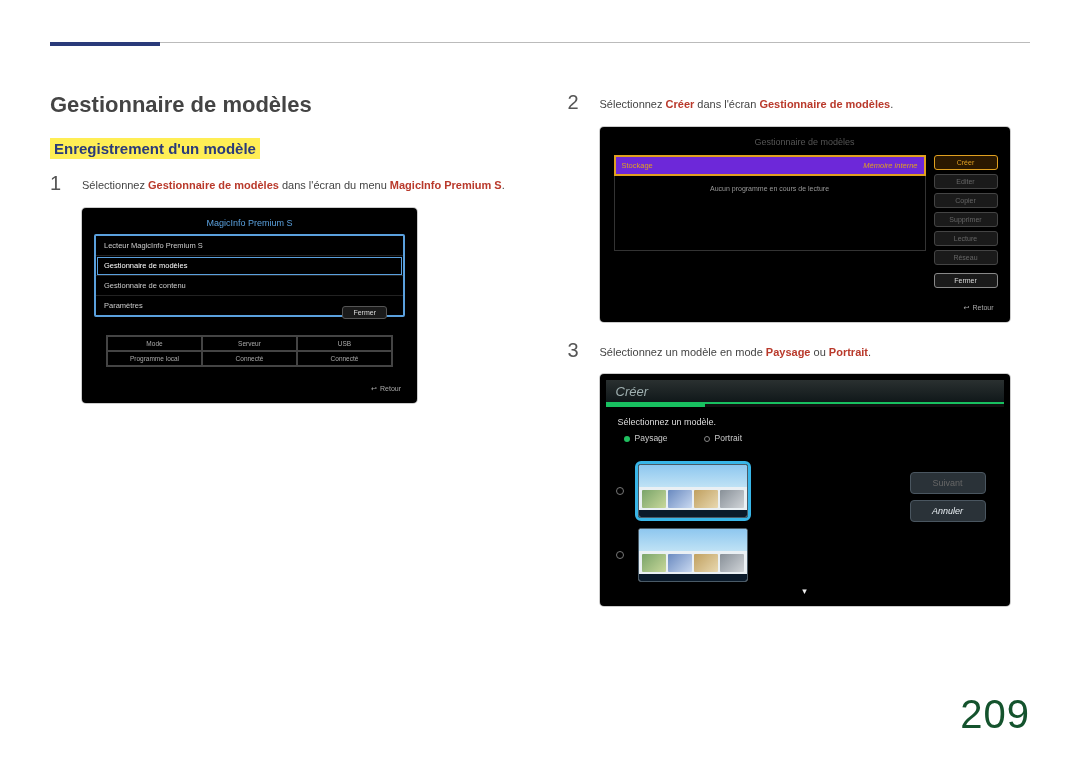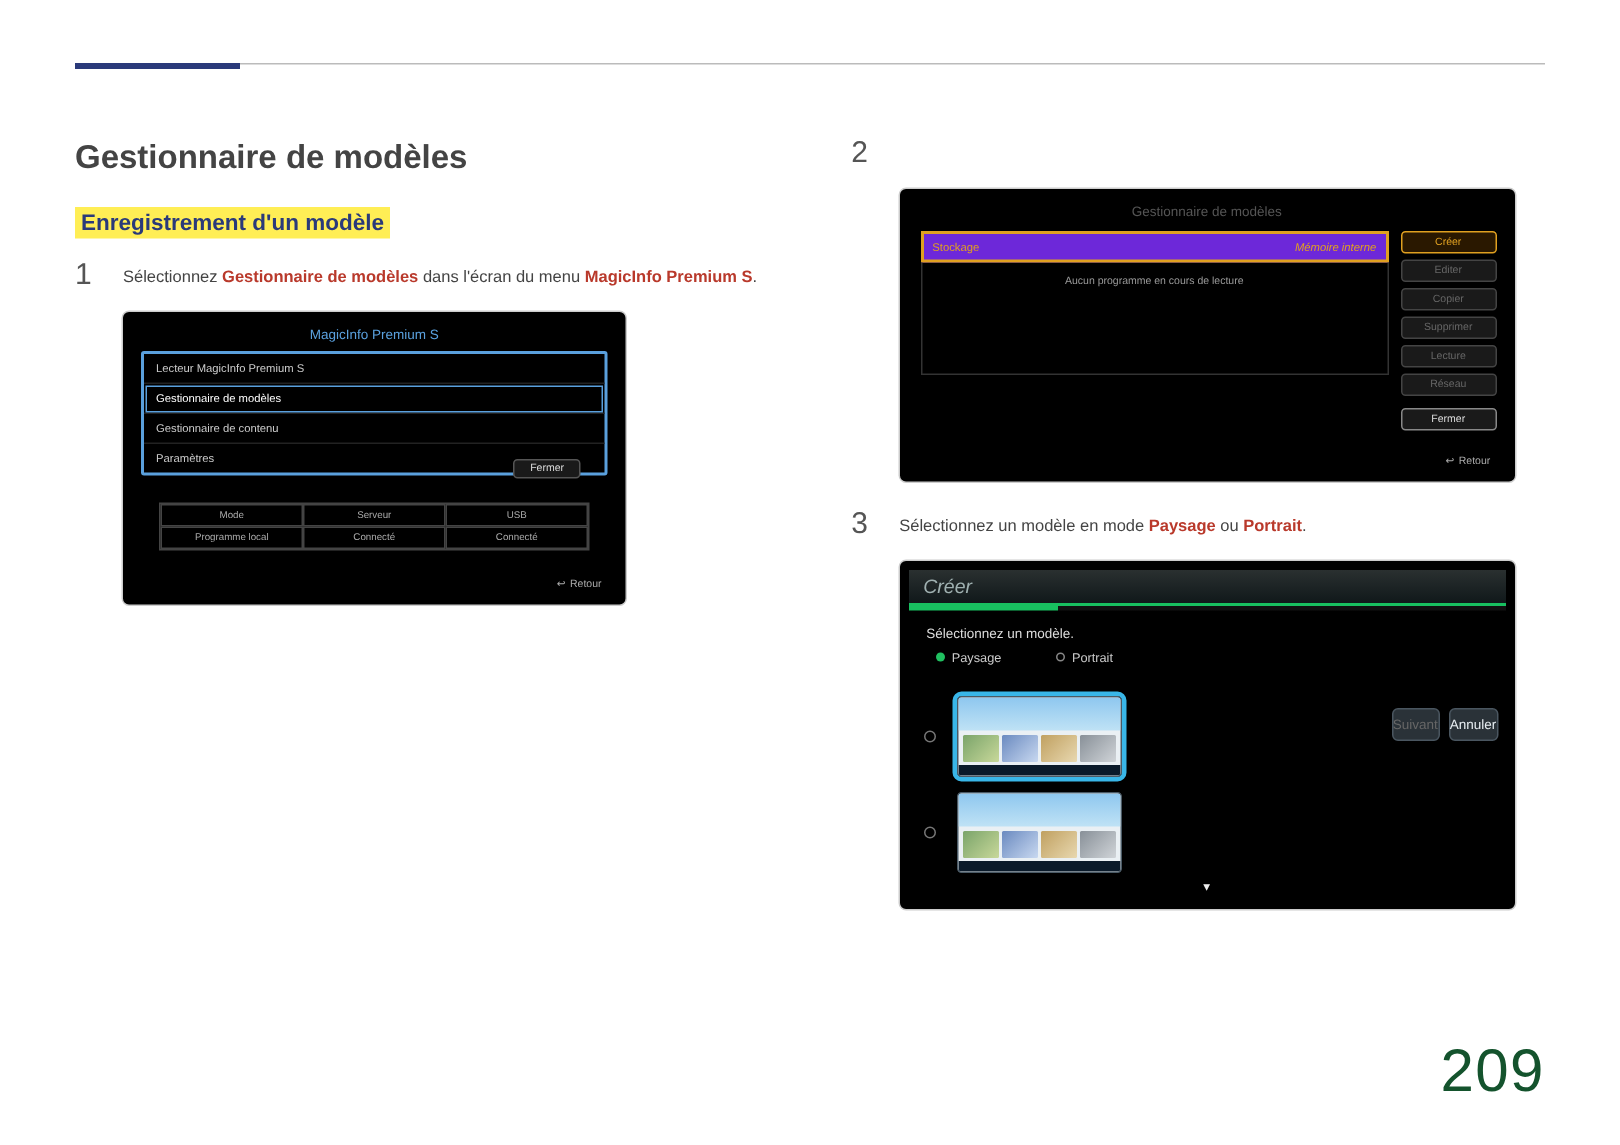--- a/index.html
+++ b/index.html
@@ -153,29 +153,29 @@
   }
   .thumb.sel { outline:3px solid #39b6e8; }
   .thumb .sky { height:22px; background:linear-gradient(#8ec7ef,#bfe2f5); }
   .thumb .gal { display:flex; gap:2px; padding:3px; }
   .thumb .p  { flex:1; height:18px; background:linear-gradient(135deg,#7aa46a,#c8d89a); border-radius:1px; }
   .thumb .p:nth-child(2){ background:linear-gradient(135deg,#6a8ac0,#c8d8f0);}
   .thumb .p:nth-child(3){ background:linear-gradient(135deg,#c0a060,#e8d8b0);}
   .thumb .p:nth-child(4){ background:linear-gradient(135deg,#889098,#d0d4d8);}
   .thumb .bar { position:absolute; bottom:0; left:0; right:0; height:7px; background:#0a1a2a; }
   .s3-side {
-    position:absolute; right:0; top:92px; width:76px;
-    display:flex; flex-direction:row; gap:6px;
+    position:absolute; right:18px; top:92px; width:76px;
+    display:flex; flex-direction:column; gap:6px;
   }
   .s3-btn {
     background:#2a3238; border:1px solid #4a5660; border-radius:4px;
     text-align:center; font-size:9px; padding:5px 0;
   }
   .s3-btn.dis { color:#666; }
-  .s3-btn.en  { color:#e8eef2; }
+  .s3-btn.en  { color:#e8eef2;font-style:italic; }
   .s3-caret {
     position:absolute; bottom:4px; left:50%; transform:translateX(-50%);
     color:#eee; font-size:9px;
   }
 </style>
 </head>
 <body>
 
 <div class="header-bar"></div>
 <div class="header-tick"></div>
@@ -213,20 +213,23 @@
         <div class="s1-cell">Connecté</div>
       </div>
       <div class="s1-return ret-icon">Retour</div>
     </div>
   </div>
 
   <div class="col">
 
     <div class="step">
       <div class="num">2</div>
+      <div class="text">
+        <span>Sélectionnez </span><span class="hl">Créer</span><span> dans l'écran </span><span class="hl">Gestionnaire de modèles</span><span>.</span>
+      </div>
     </div>
 
     <div class="shot shot2">
       <div class="s2-title">Gestionnaire de modèles</div>
       <div class="s2-body">
         <div class="s2-tabs">
           <div class="s2-tab">Stockage</div>
           <div class="s2-tab">Mémoire interne</div>
         </div>
         <div class="s2-empty">Aucun programme en cours de lecture</div>

